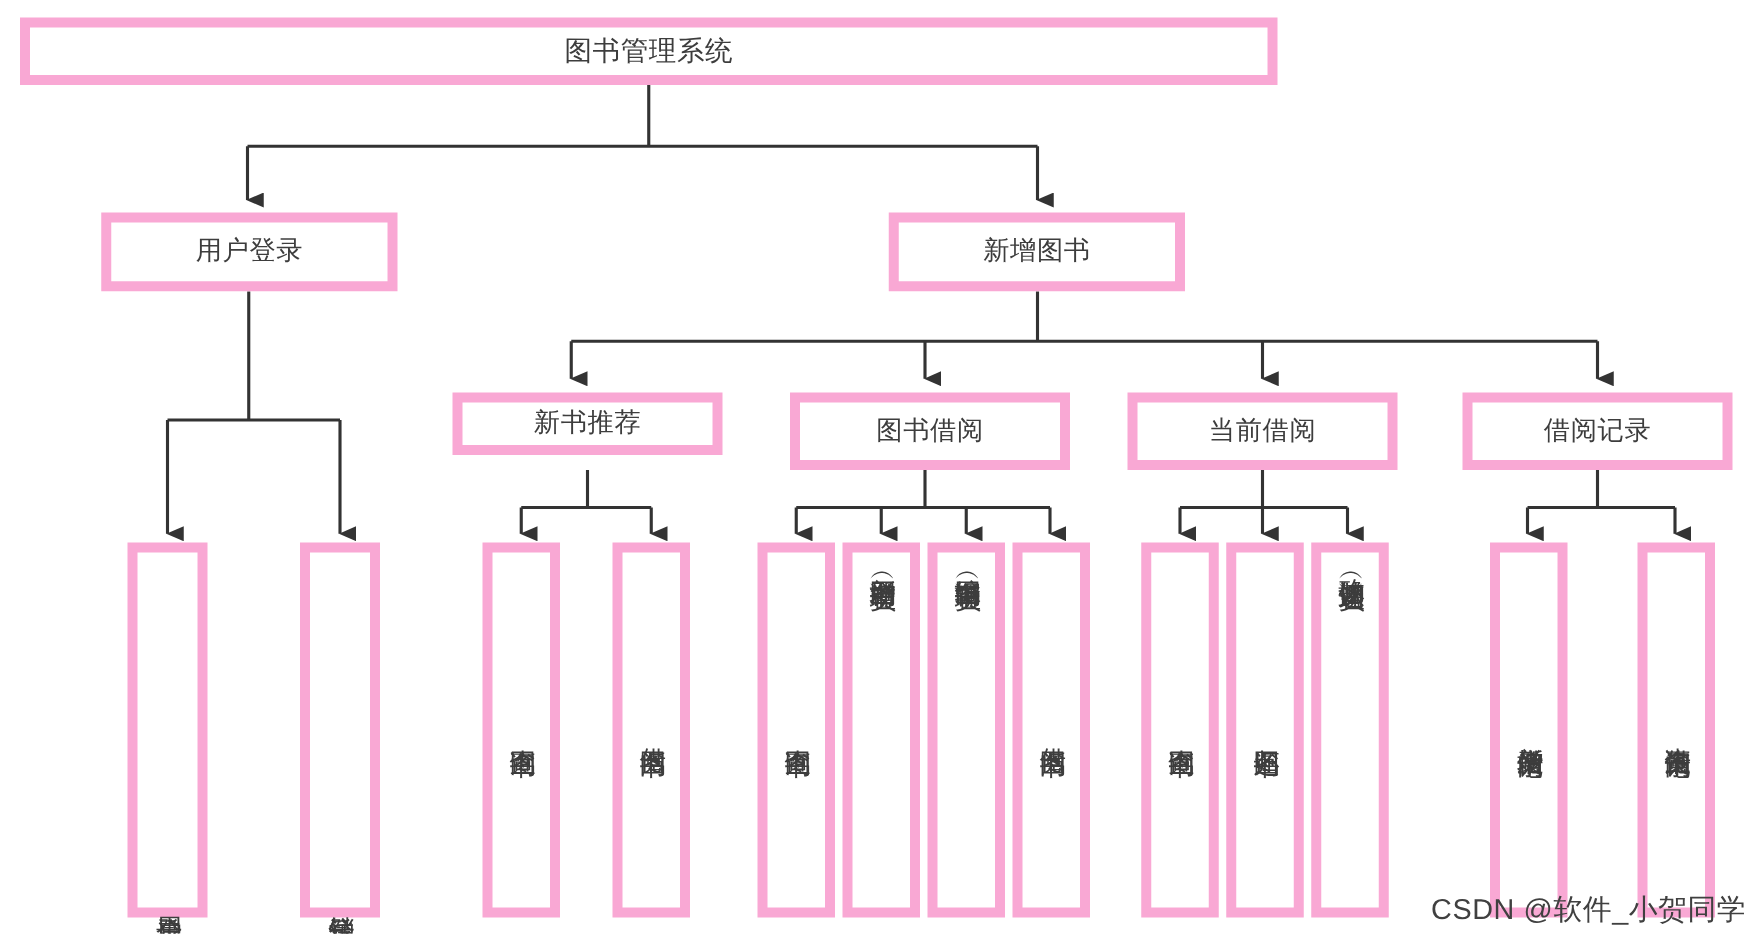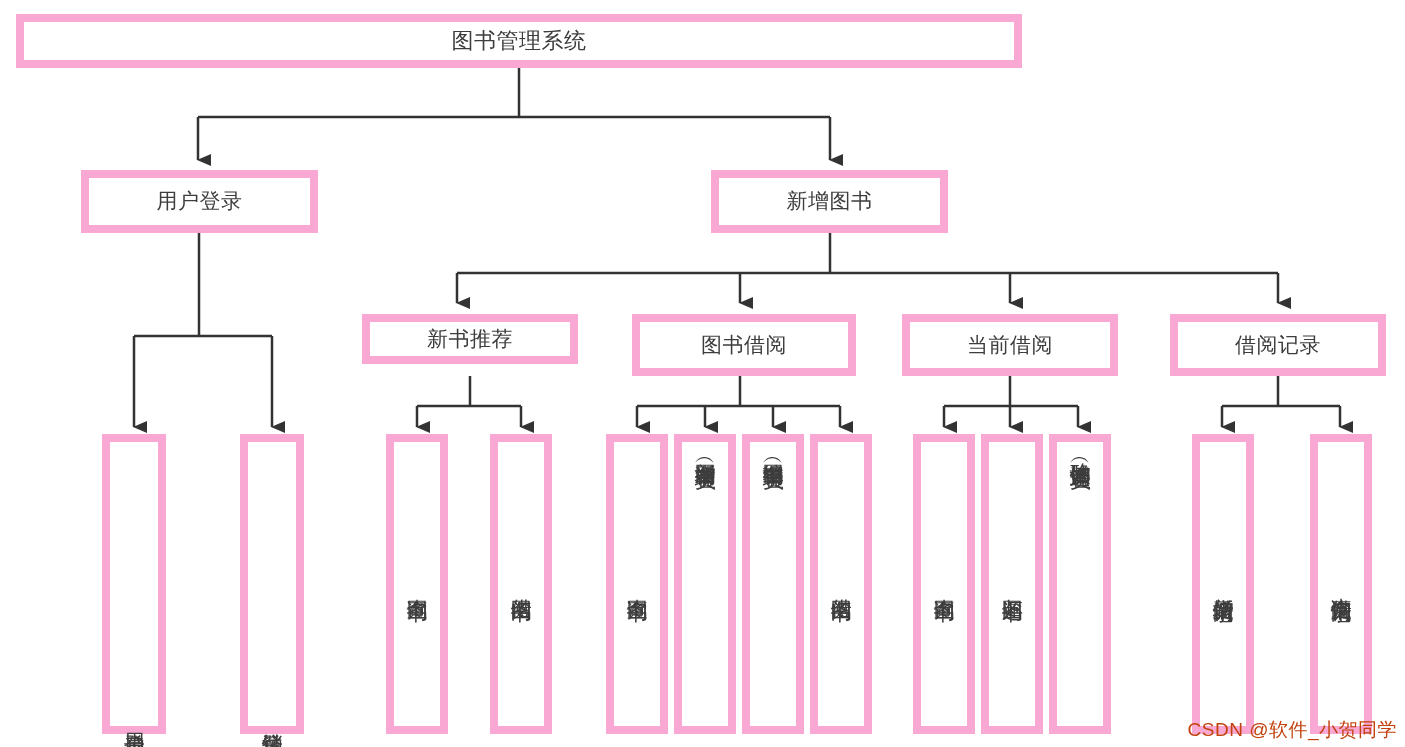--- a/index.html
+++ b/index.html
@@ -73,22 +73,22 @@
   .node.vertical.align-top {
     align-items: flex-start;
     padding-top: 4px;
   }
   
   #watermark {
     position: absolute;
     right: 8px;
     bottom: 4px;
     z-index: 3;
-    color: #c2410c;
-    font-size: 19px;
+    color: #404040;
+    font-size: 23px;
     letter-spacing: 0.5px;
     white-space: nowrap;
     pointer-events: none;
     margin-top: 32px;
   }
 </style>
 </head>
 <body>
 
 <div id="canvas">

